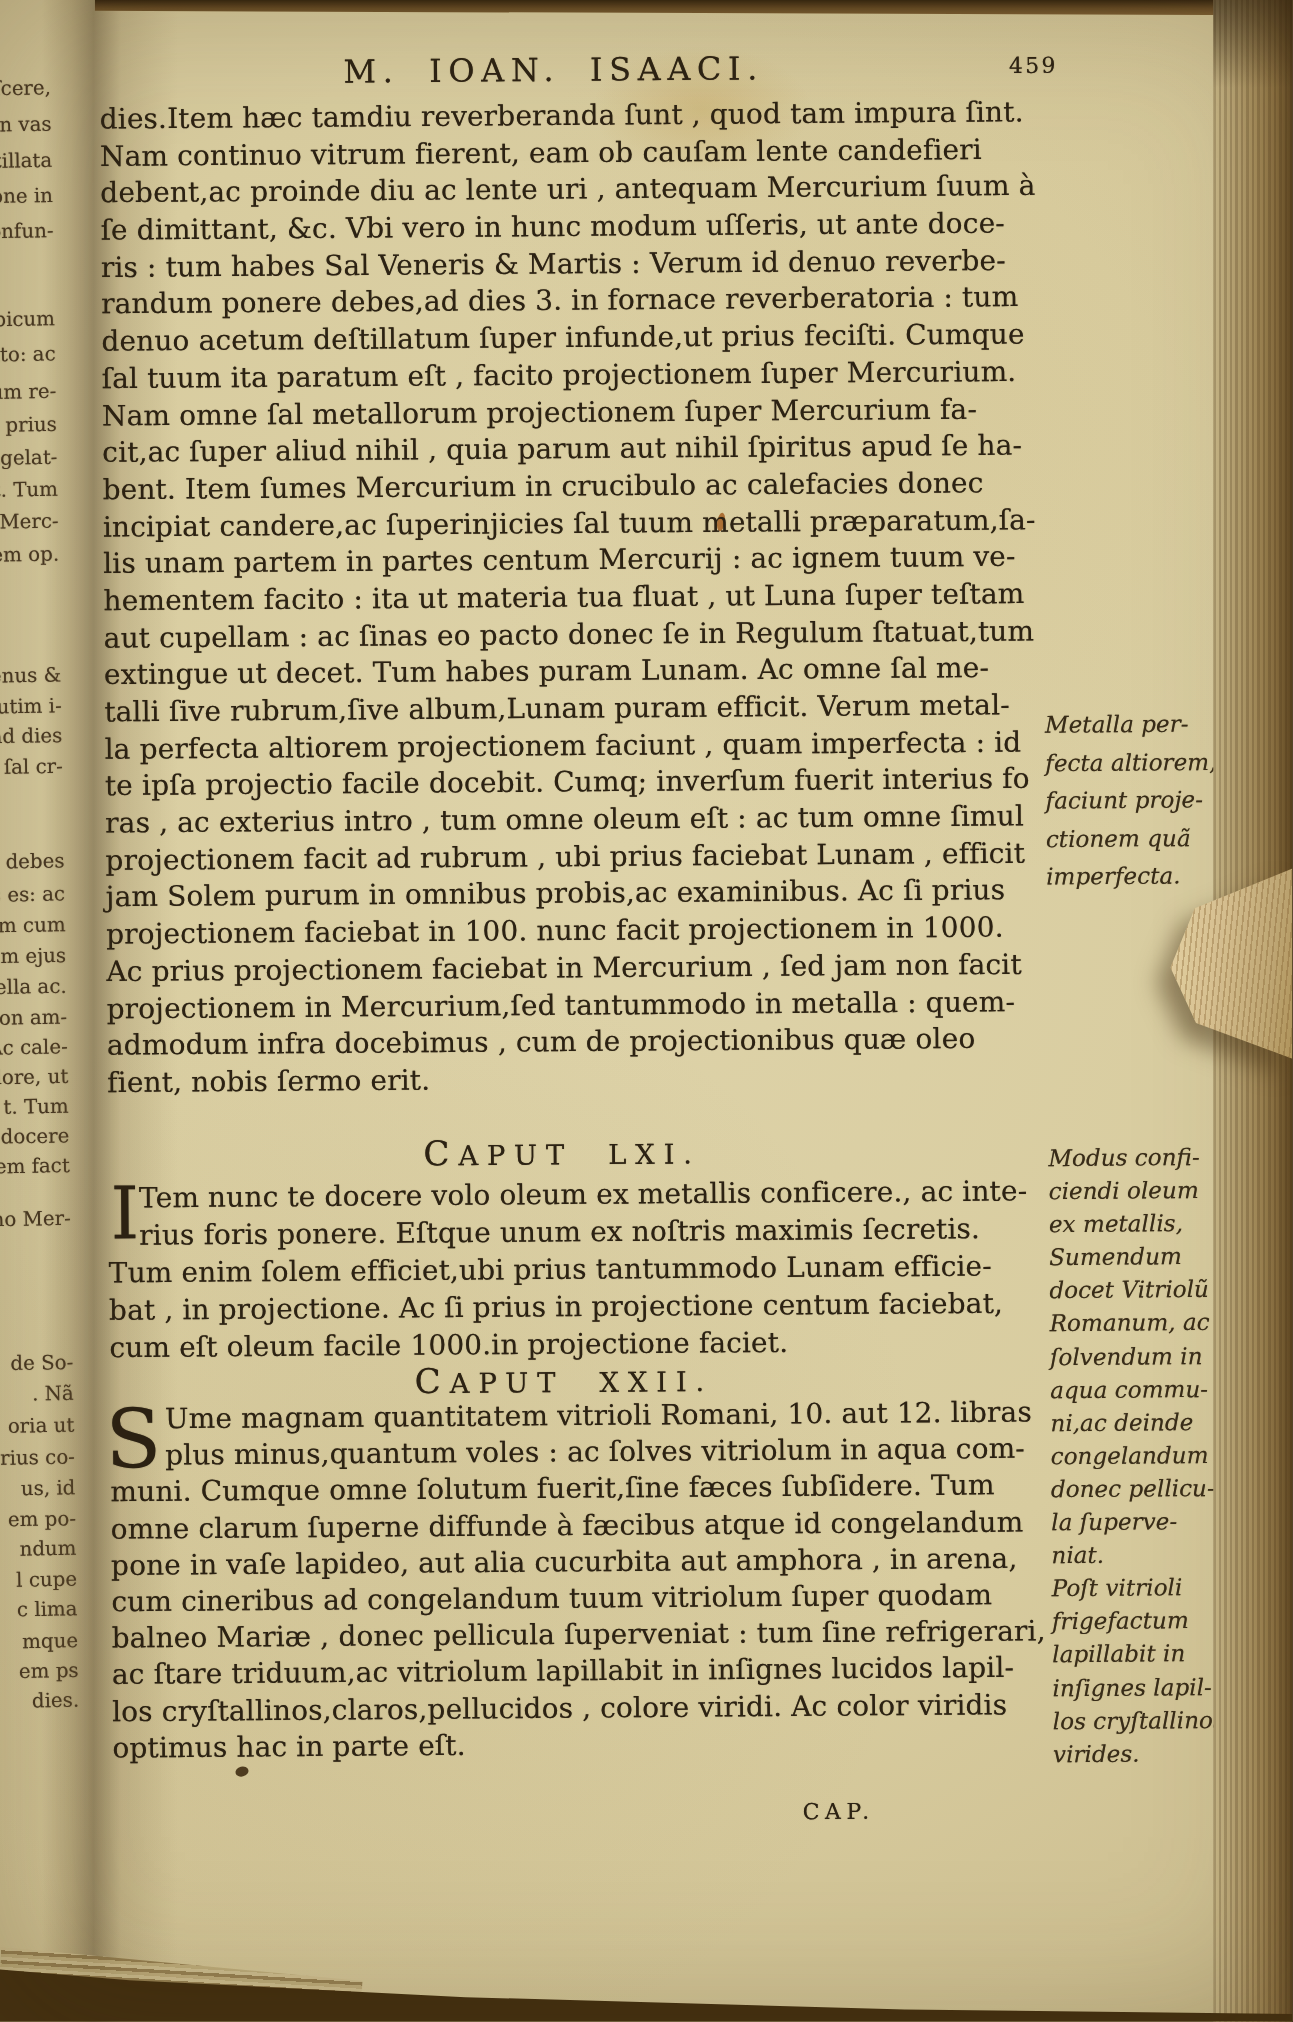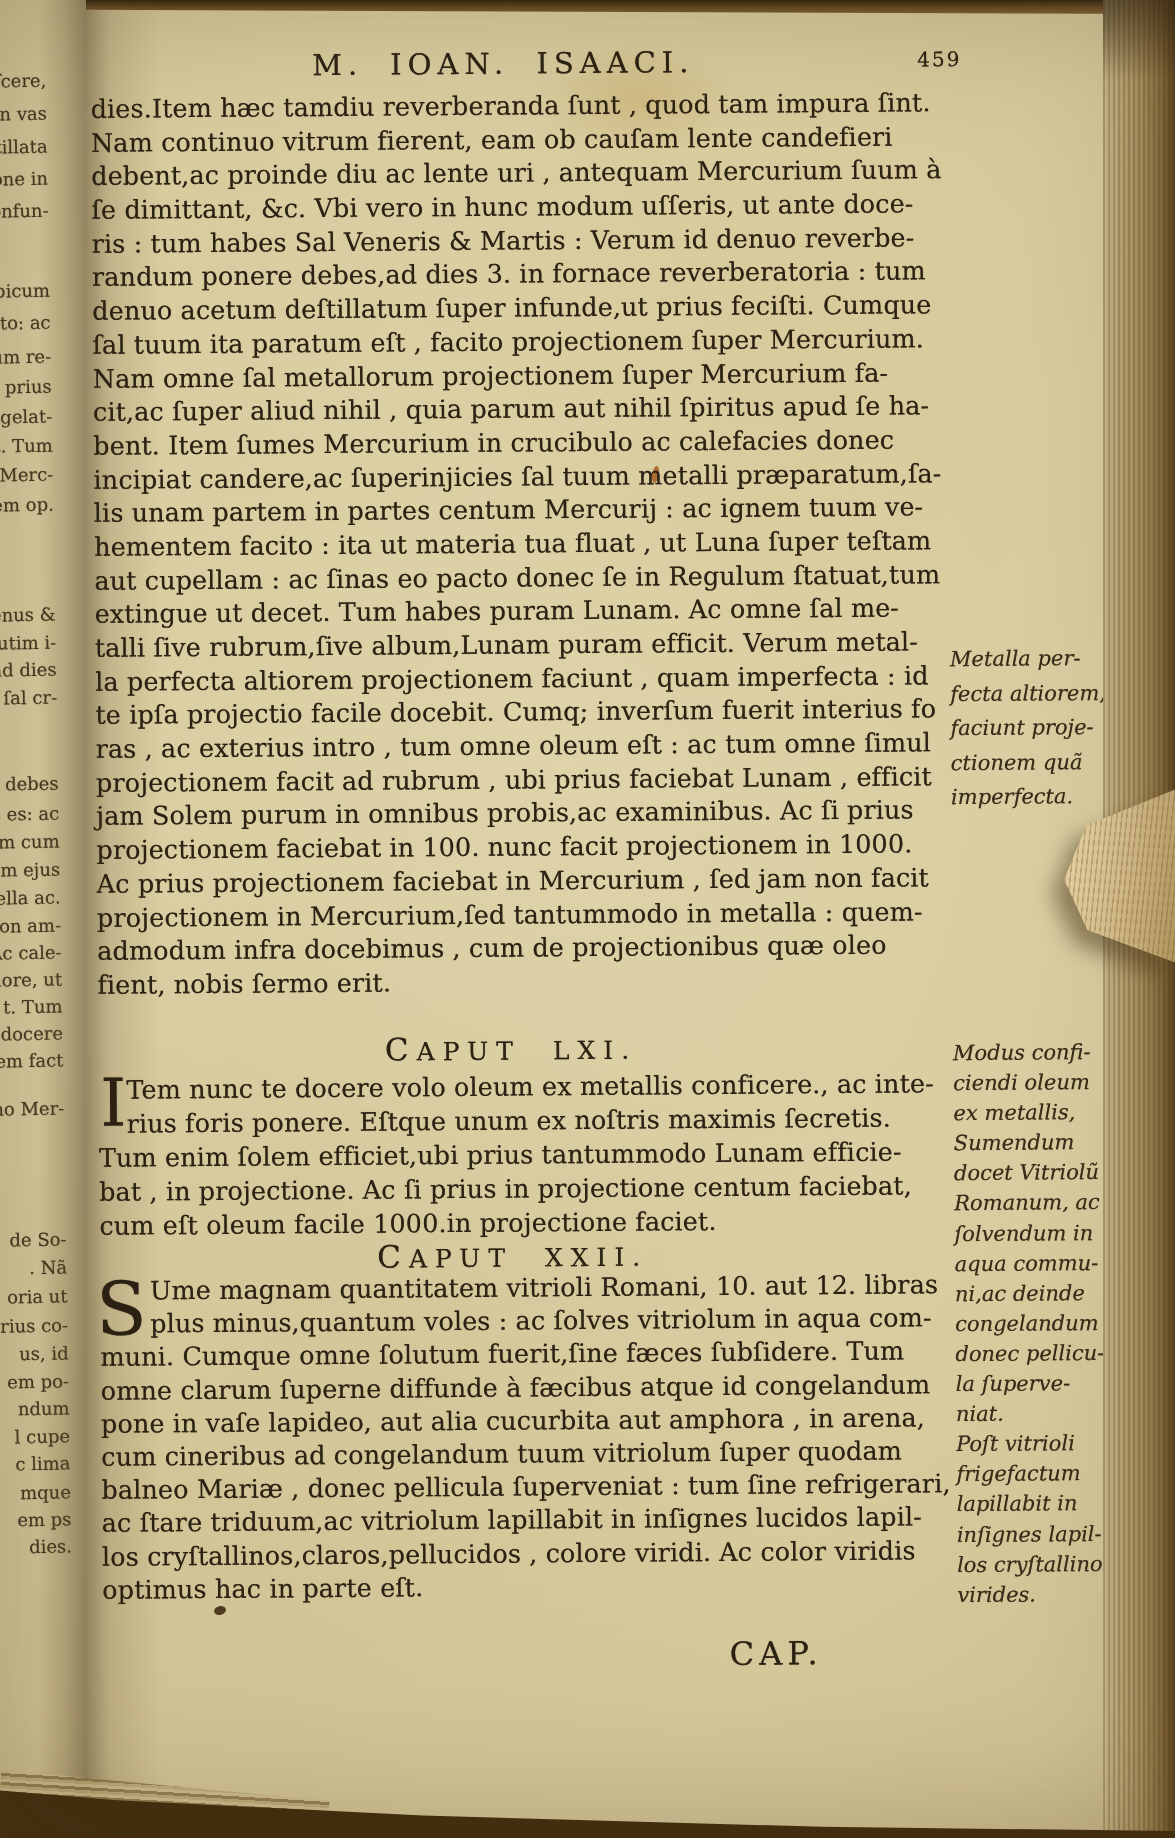--- a/index.html
+++ b/index.html
@@ -57,21 +57,21 @@
   .caput{position:absolute;left:160px;width:700px;text-align:center;font-size:25px;
     letter-spacing:8px;word-spacing:16px;text-shadow:0 0 .7px rgba(44,34,19,.7);}
   .caput::first-letter{font-size:31px;}
   .heading1{top:1030px;} .heading2{top:1237px;}
 
   .margin-notes{position:absolute;left:952px;width:220px;font-style:italic;font-size:21px;
     color:#382c18;text-shadow:0 0 .7px rgba(56,44,24,.6);}
   .group1{top:650px;} .group1 .mline{height:34.5px;white-space:nowrap;}
   .group2{top:1044px;} .group2 .mline{height:30.1px;white-space:nowrap;}
 
-  .catchword{position:absolute;left:724px;top:1636px;font-size:32px;letter-spacing:5px;
+  .catchword{position:absolute;left:724px;top:1636px;font-size:20px;letter-spacing:5px;
     text-shadow:0 0 .7px rgba(44,34,19,.7);}
 
   
   .edge-top{position:absolute;left:86px;top:0;right:0;height:14px;
     background:linear-gradient(180deg,#33230e,#654a24 55%,#7d5f33);
     clip-path:polygon(0 0,100% 0,100% 100%,0 70%);}
   .edge-right{position:absolute;top:0;right:0;width:72px;height:100%;
     background:
       repeating-linear-gradient(90deg, rgba(60,40,15,.22) 0 2px, rgba(0,0,0,0) 2px 5px),
       linear-gradient(90deg,#c9b888 0%,#bca878 22%,#a78e5c 55%,#8a6f40 80%,#5f4723 100%);}

